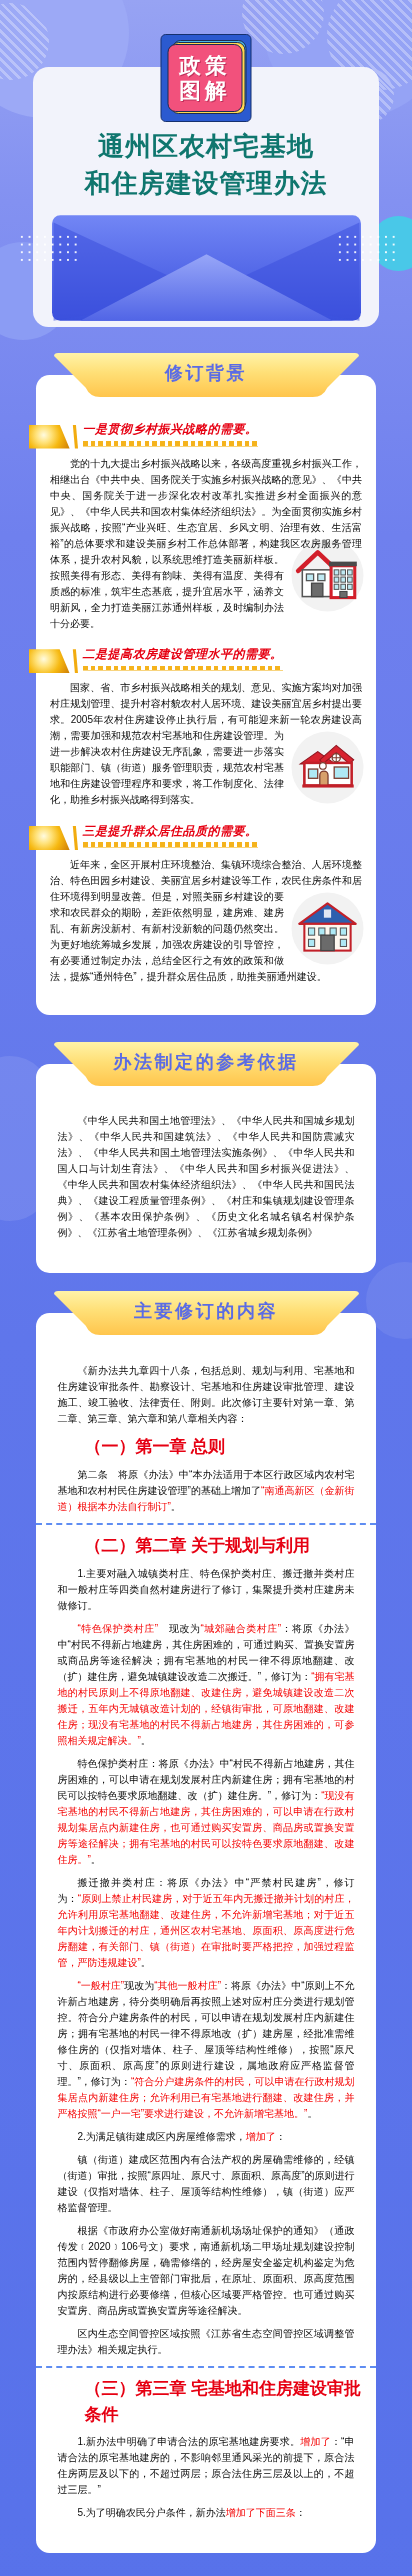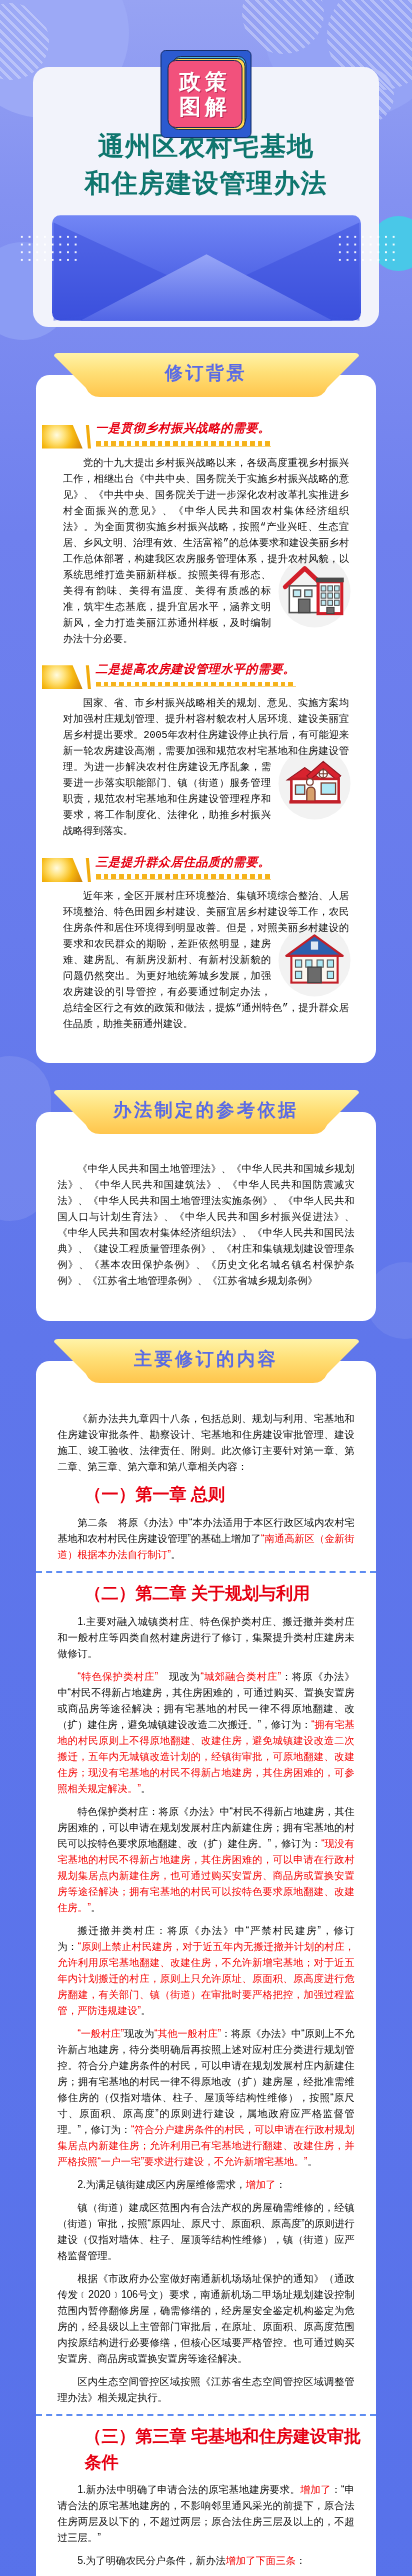--- a/index.html
+++ b/index.html
@@ -21,42 +21,42 @@
   .stripesB{left:242px;top:-28px;width:82px;height:82px;}
   .stripesC{right:-23px;top:-18px;width:108px;height:108px;}
   .stripesD{right:18px;top:67px;width:57px;height:57px;}
   .dotgrid{position:absolute;width:61px;height:32px;z-index:3;
     background-image:radial-gradient(rgba(255,255,255,.9) 1.1px,rgba(255,255,255,0) 1.4px);
     background-size:7.7px 7.7px;}
   .dotL{left:17.5px;top:233px;}
   .dotR{right:15.5px;top:233px;}
   .teal{position:absolute;right:-14.4px;top:216px;width:55px;height:55px;border-radius:50%;background:#49c8e8;}
   
-  .badge{position:absolute;left:50%;top:50px;transform:translateX(-50%);z-index:6;
+  .badge{position:absolute;left:50%;top:34px;transform:translateX(-50%);z-index:6;
     width:89px;height:86px;background:#2b5ad0;border:1.5px solid #16306e;border-radius:5.2px;}
   .badge .layer{position:absolute;border-radius:8.2px;border:1.5px solid #1d2b50;}
   .badge .cyan{left:11.3px;top:5.2px;right:4.1px;bottom:11.3px;background:#49b7e8;}
   .badge .yellow{left:9.3px;top:7.2px;right:5.2px;bottom:7.2px;background:#ffd84f;}
   .badge .pink{left:6.2px;top:9.3px;right:8.2px;bottom:9.3px;background:#f2517c;
     display:flex;flex-direction:column;align-items:center;justify-content:center;line-height:1.18;}
   .badge .pink span{display:block;color:#fff;font-size:21.6px;font-weight:900;letter-spacing:4.1px;
     text-shadow:1px 1px 0 rgba(150,20,60,.55);}
   
   .hero-card{position:relative;z-index:1;margin:67px auto 0;width:346px;height:260px;
     background:#f2f3fb;border-radius:15.5px;padding-top:61px;box-sizing:border-box;}
   .hero-title{color:#0f766e;font-size:26px;font-weight:900;text-align:center;line-height:1.42;letter-spacing:1px;}
   .envelope{width:309px;margin:13.4px auto 0;display:block;}
   
   .sec{position:relative;}
   .banner{position:relative;z-index:2;width:309px;margin:0 auto -21.6px;}
   .banner svg{display:block;}
   .banner-text{position:absolute;left:0;top:0;width:100%;height:40px;display:flex;align-items:center;justify-content:center;
     color:#5b6ce4;font-size:18px;font-weight:900;letter-spacing:2.6px;}
   .card{position:relative;z-index:1;width:340px;margin:0 auto;background:#ffffff;border-radius:13.4px;box-sizing:border-box;}
-  .card1{padding:47px 20px 23px;font-family:Liberation Mono, monospace;}
+  .card1{padding:47px 7px 23px;}
   .card2{padding:42px 14.4px 25px;}
   .card3{padding:43px 14.4px 25px;}
   .para{margin:7px;font-size:10px;line-height:1.6;color:#0a0a0a;text-align:justify;text-indent:2em;}
   .red{color:#f40000;}
   .chapter{margin:5.2px 0 3.1px;font-size:17px;line-height:1.5;font-weight:900;color:#e60012;padding-left:2em;}
   .divider{border-top:2.1px dashed #5f8df2;margin:8.2px -14.4px;}
   
   .subhead{position:relative;margin:0 0 6.2px -14.4px;padding-left:54px;min-height:27px;}
   .subhead + .para{margin-top:1px;}
   .para + .subhead{margin-top:15.5px;}
@@ -222,21 +222,21 @@
       </div>
       <div class="card card3">
         <p class="para"><span>《新办法共九章四十八条，包括总则、规划与利用、宅基地和住房建设审批条件、勘察设计、宅基地和住房建设审批管理、建设施工、竣工验收、法律责任、附则。此次修订主要针对第一章、第二章、第三章、第六章和第八章相关内容：</span></p>
         <p class="chapter">（一）第一章 总则</p>
         <p class="para"><span>第二条　将原《办法》中“本办法适用于本区行政区域内农村宅基地和农村村民住房建设管理”的基础上增加了</span><span class="red">“南通高新区（金新街道）根据本办法自行制订”</span><span>。</span></p>
         <div class="divider"></div>
         <p class="chapter">（二）第二章 关于规划与利用</p>
         <p class="para"><span>1.主要对融入城镇类村庄、特色保护类村庄、搬迁撤并类村庄和一般村庄等四类自然村建房进行了修订，集聚提升类村庄建房未做修订。</span></p>
         <p class="para"><span class="red">“特色保护类村庄”</span><span>　现改为</span><span class="red">“城郊融合类村庄”</span><span>：将原《办法》中“村民不得新占地建房，其住房困难的，可通过购买、置换安置房或商品房等途径解决；拥有宅基地的村民一律不得原地翻建、改（扩）建住房，避免城镇建设改造二次搬迁。”，修订为：</span><span class="red">“拥有宅基地的村民原则上不得原地翻建、改建住房，避免城镇建设改造二次搬迁，五年内无城镇改造计划的，经镇街审批，可原地翻建、改建住房；现没有宅基地的村民不得新占地建房，其住房困难的，可参照相关规定解决。”</span><span>。</span></p>
         <p class="para"><span>特色保护类村庄：将原《办法》中“村民不得新占地建房，其住房困难的，可以申请在规划发展村庄内新建住房；拥有宅基地的村民可以按特色要求原地翻建、改（扩）建住房。”，修订为：</span><span class="red">“现没有宅基地的村民不得新占地建房，其住房困难的，可以申请在行政村规划集居点内新建住房，也可通过购买安置房、商品房或置换安置房等途径解决；拥有宅基地的村民可以按特色要求原地翻建、改建住房。”</span><span>。</span></p>
-        <p class="para"><span>搬迁撤并类村庄：将原《办法》中“严禁村民建房”，修订为：</span><span class="red">“原则上禁止村民建房，对于近五年内无搬迁撤并计划的村庄，允许利用原宅基地翻建、改建住房，不允许新增宅基地；对于近五年内计划搬迁的村庄，原则上只允许原址、原面积、原高度进行危房翻建，有关部门、镇（街道）在审批时要严格把控，加强过程监管，严防违规建设”</span><span>。</span></p>
+        <p class="para"><span>搬迁撤并类村庄：将原《办法》中“严禁村民建房”，修订为：</span><span class="red">“原则上禁止村民建房，对于近五年内无搬迁撤并计划的村庄，允许利用原宅基地翻建、改建住房，不允许新增宅基地；对于近五年内计划搬迁的村庄，通州区农村宅基地、原面积、原高度进行危房翻建，有关部门、镇（街道）在审批时要严格把控，加强过程监管，严防违规建设”</span><span>。</span></p>
         <p class="para"><span class="red">“一般村庄”</span><span>现改为</span><span class="red">“其他一般村庄”</span><span>：将原《办法》中“原则上不允许新占地建房，待分类明确后再按照上述对应村庄分类进行规划管控。符合分户建房条件的村民，可以申请在规划发展村庄内新建住房；拥有宅基地的村民一律不得原地改（扩）建房屋，经批准需维修住房的（仅指对墙体、柱子、屋顶等结构性维修），按照“原尺寸、原面积、原高度”的原则进行建设，属地政府应严格监督管理。”，修订为：</span><span class="red">“符合分户建房条件的村民，可以申请在行政村规划集居点内新建住房；允许利用已有宅基地进行翻建、改建住房，并严格按照“一户一宅”要求进行建设，不允许新增宅基地。”</span><span>。</span></p>
         <p class="para"><span>2.为满足镇街建成区内房屋维修需求，</span><span class="red">增加了</span><span>：</span></p>
         <p class="para"><span>镇（街道）建成区范围内有合法产权的房屋确需维修的，经镇（街道）审批，按照“原四址、原尺寸、原面积、原高度”的原则进行建设（仅指对墙体、柱子、屋顶等结构性维修），镇（街道）应严格监督管理。</span></p>
         <p class="para"><span>根据《市政府办公室做好南通新机场场址保护的通知》（通政传发﹝2020﹞106号文）要求，南通新机场二甲场址规划建设控制范围内暂停翻修房屋，确需修缮的，经房屋安全鉴定机构鉴定为危房的，经县级以上主管部门审批后，在原址、原面积、原高度范围内按原结构进行必要修缮，但核心区域要严格管控。也可通过购买安置房、商品房或置换安置房等途径解决。</span></p>
         <p class="para"><span>区内生态空间管控区域按照《江苏省生态空间管控区域调整管理办法》相关规定执行。</span></p>
         <div class="divider"></div>
         <p class="chapter">（三）第三章 宅基地和住房建设审批条件</p>
         <p class="para"><span>1.新办法中明确了申请合法的原宅基地建房要求。</span><span class="red">增加了</span><span>：“申请合法的原宅基地建房的，不影响邻里通风采光的前提下，原合法住房两层及以下的，不超过两层；原合法住房三层及以上的，不超过三层。”</span></p>
         <p class="para"><span>5.为了明确农民分户条件，新办法</span><span class="red">增加了下面三条</span><span>：</span></p>
       </div>

